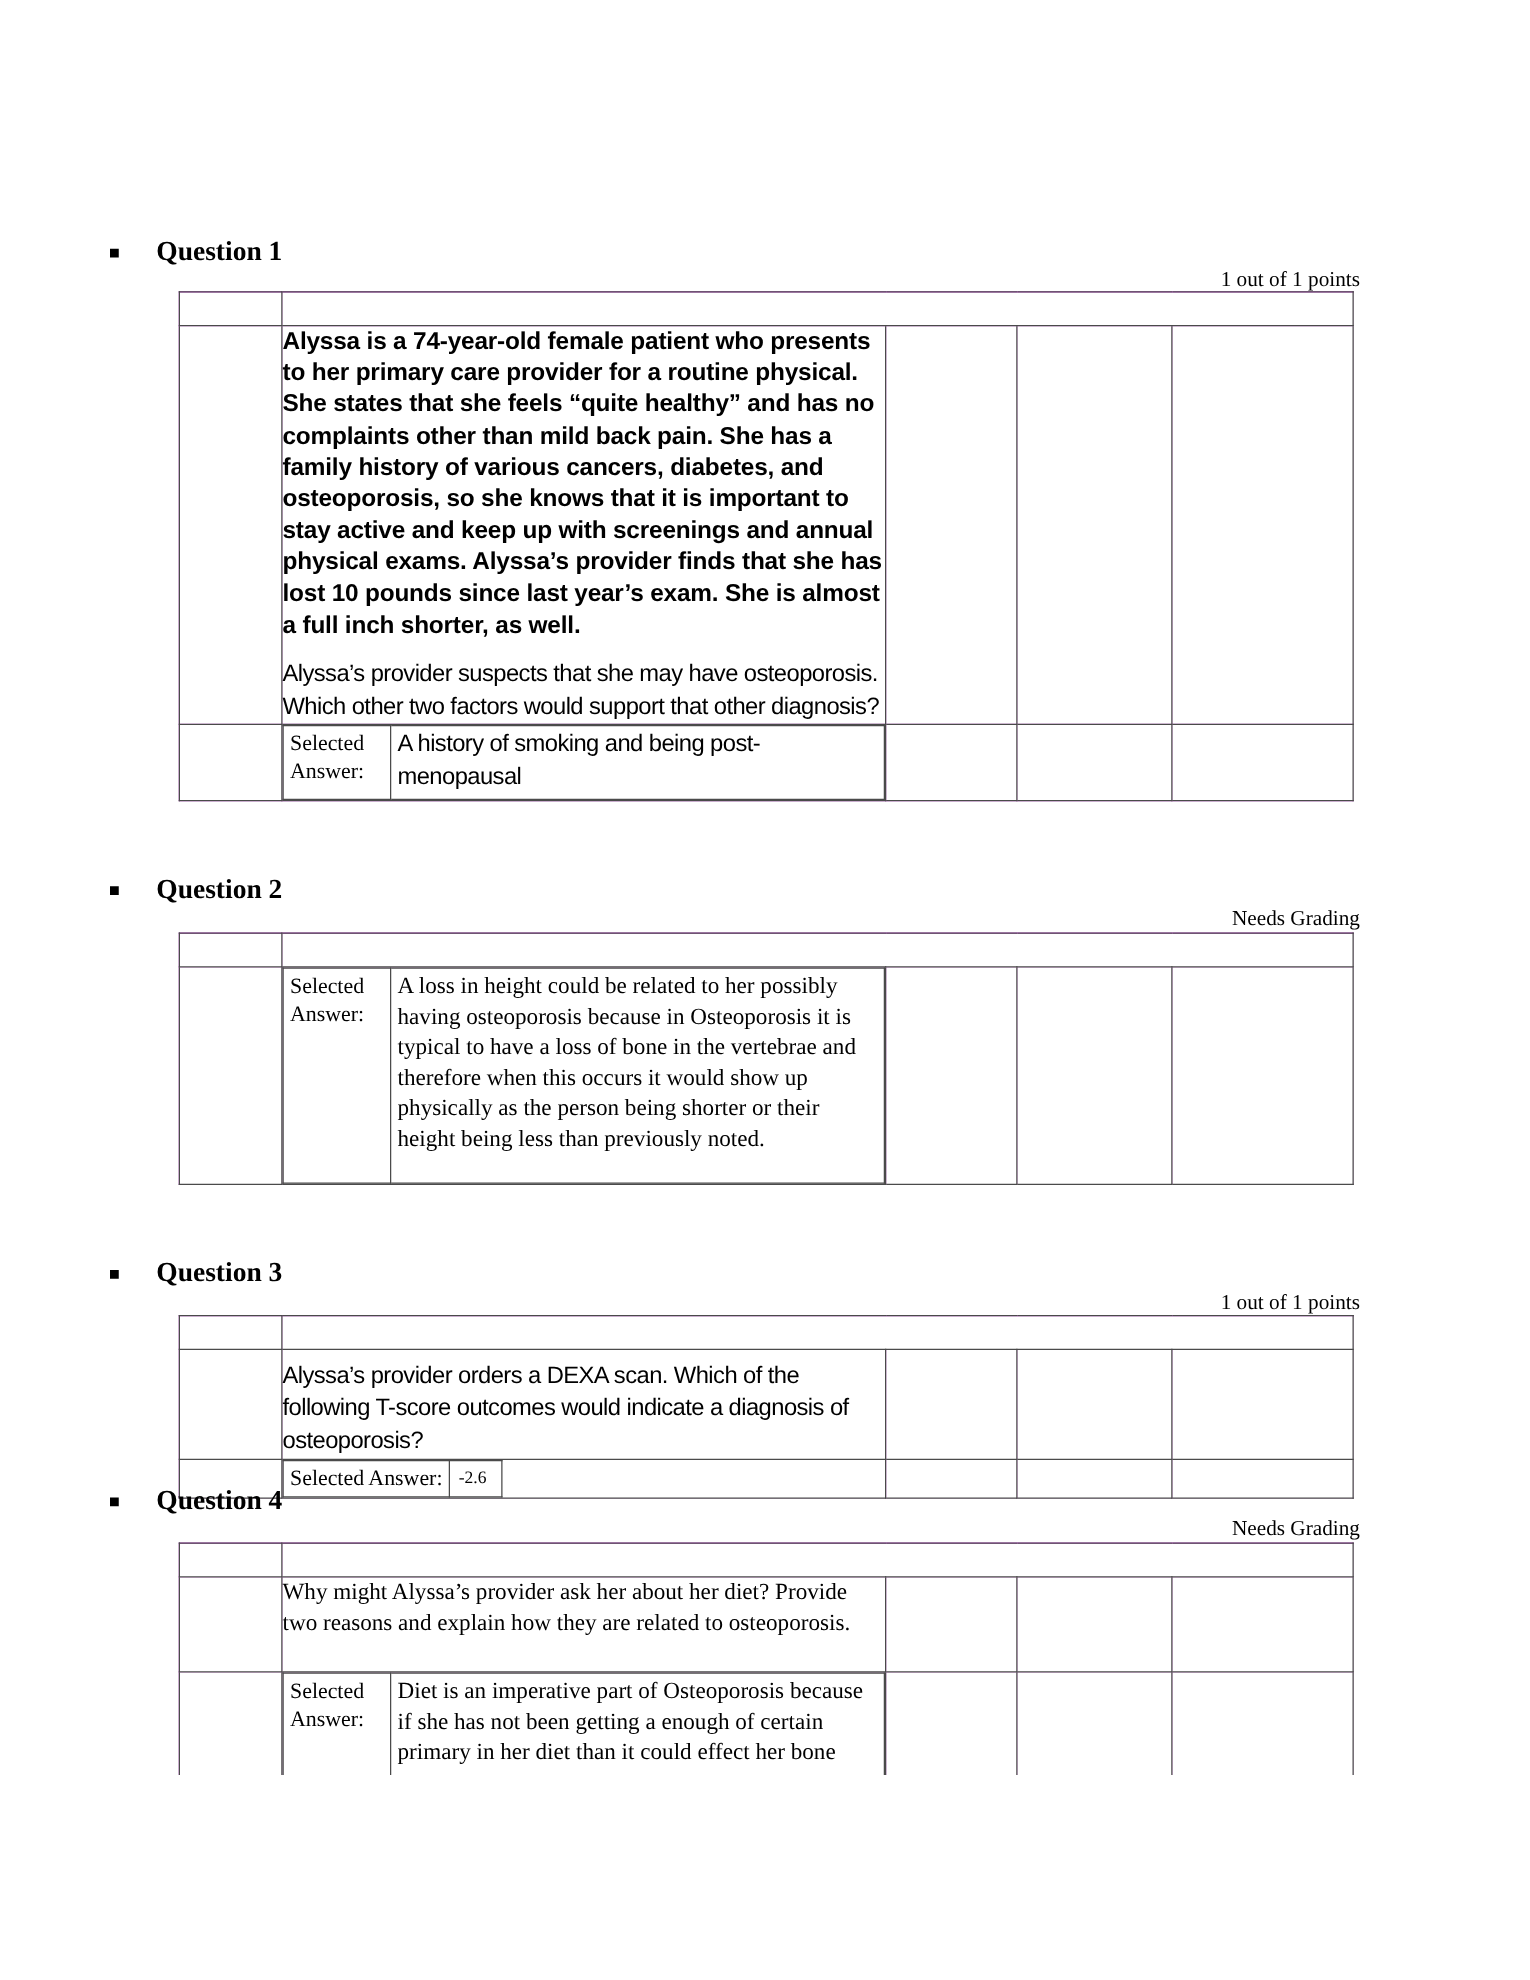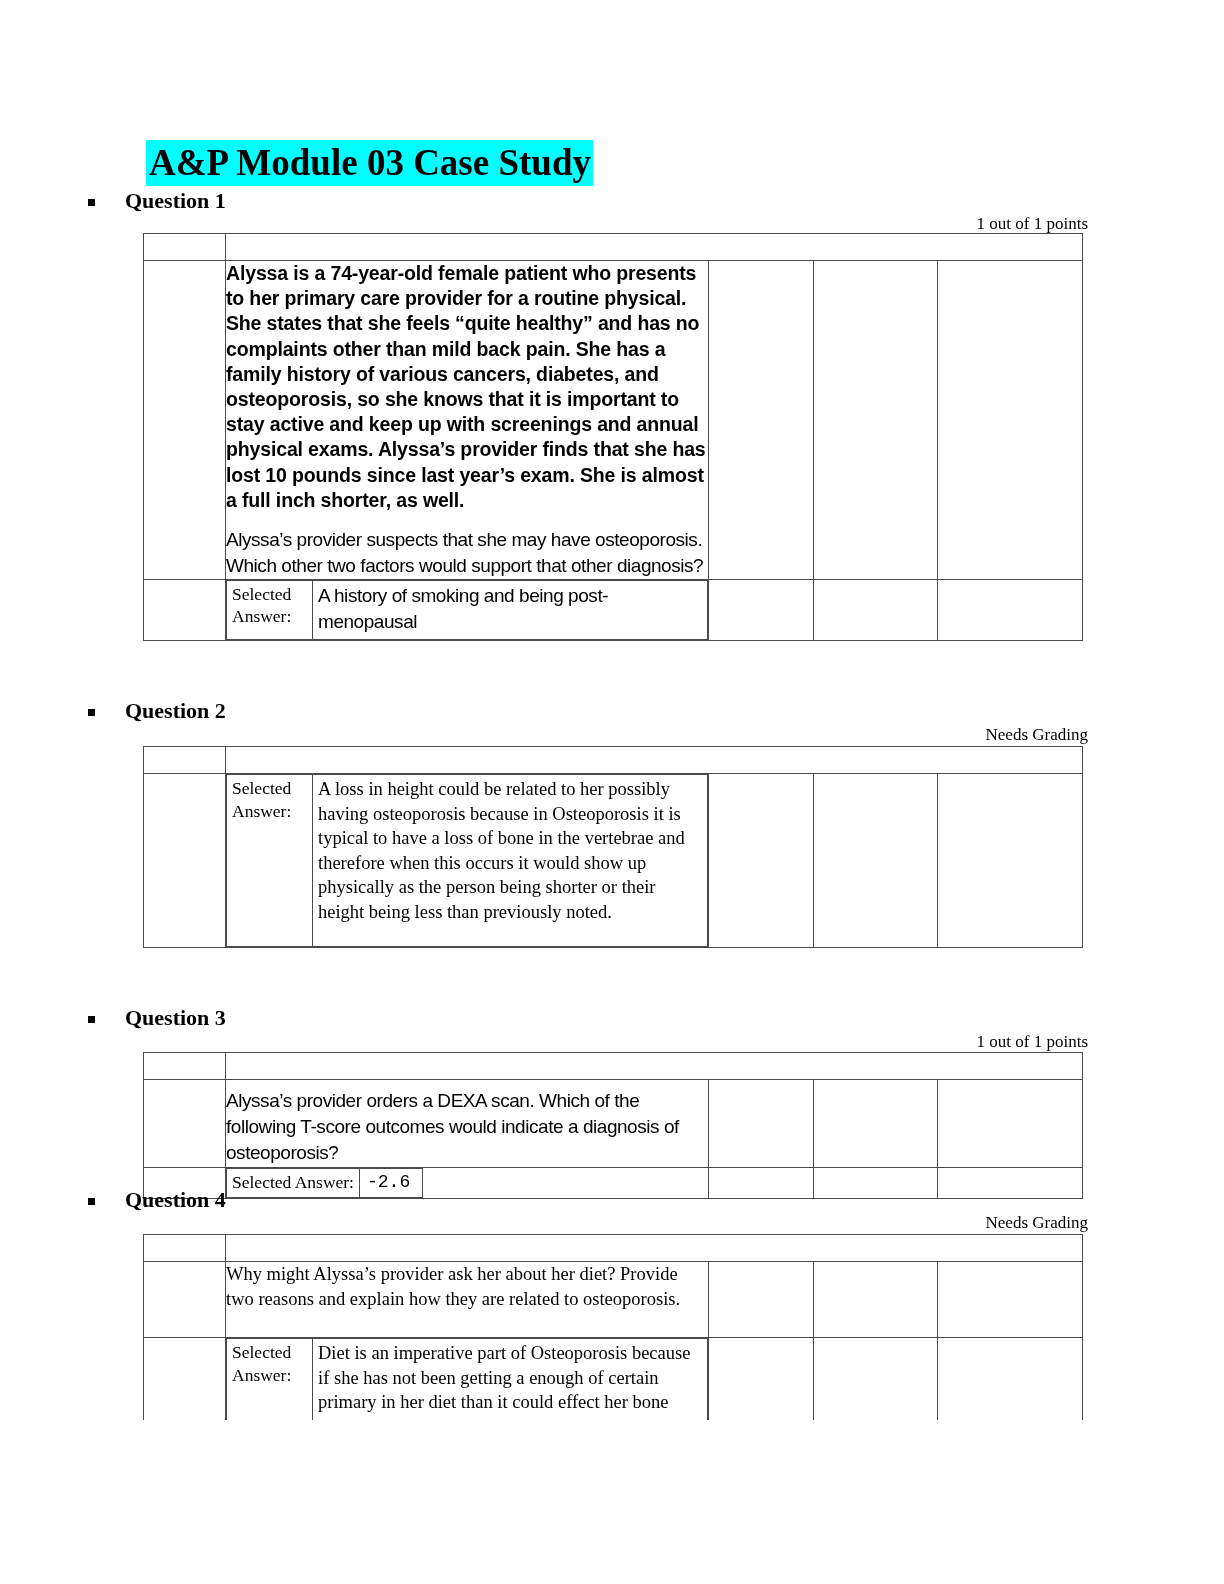--- a/index.html
+++ b/index.html
@@ -139,34 +139,31 @@
     font-family: "Liberation Serif", "DejaVu Serif", serif;
     font-size: 18.5px;
     line-height: 24.5px;
   }
   .serif-label {
     font-family: "Liberation Serif", "DejaVu Serif", serif;
     font-size: 17.5px;
     line-height: 22.5px;
   }
   .serif-small {
-    font-family: Liberation Mono, monospace;
-    font-size: 18px;
+    font-family: Liberation Serif, serif;
+    font-size: 14px;
     line-height: 23px;
   }
   .gap-para { height: 14px; }
 </style>
 </head>
 <body>
 
 <div class="page">
 
-  <div class="doc-title-wrap">
-    <span class="doc-title">A&amp;P Module 03 Case Study</span>
-  </div>
 
   <div class="q-head" style="top:193px;">
     <span class="bullet"></span>
     <span class="q-label">Question 1</span>
   </div>
   <div class="status-line" style="top:214px;">1 out of 1 points</div>
 
   <table class="grade-table" style="top:233px;">
     <colgroup>
       <col class="col-gutter">

